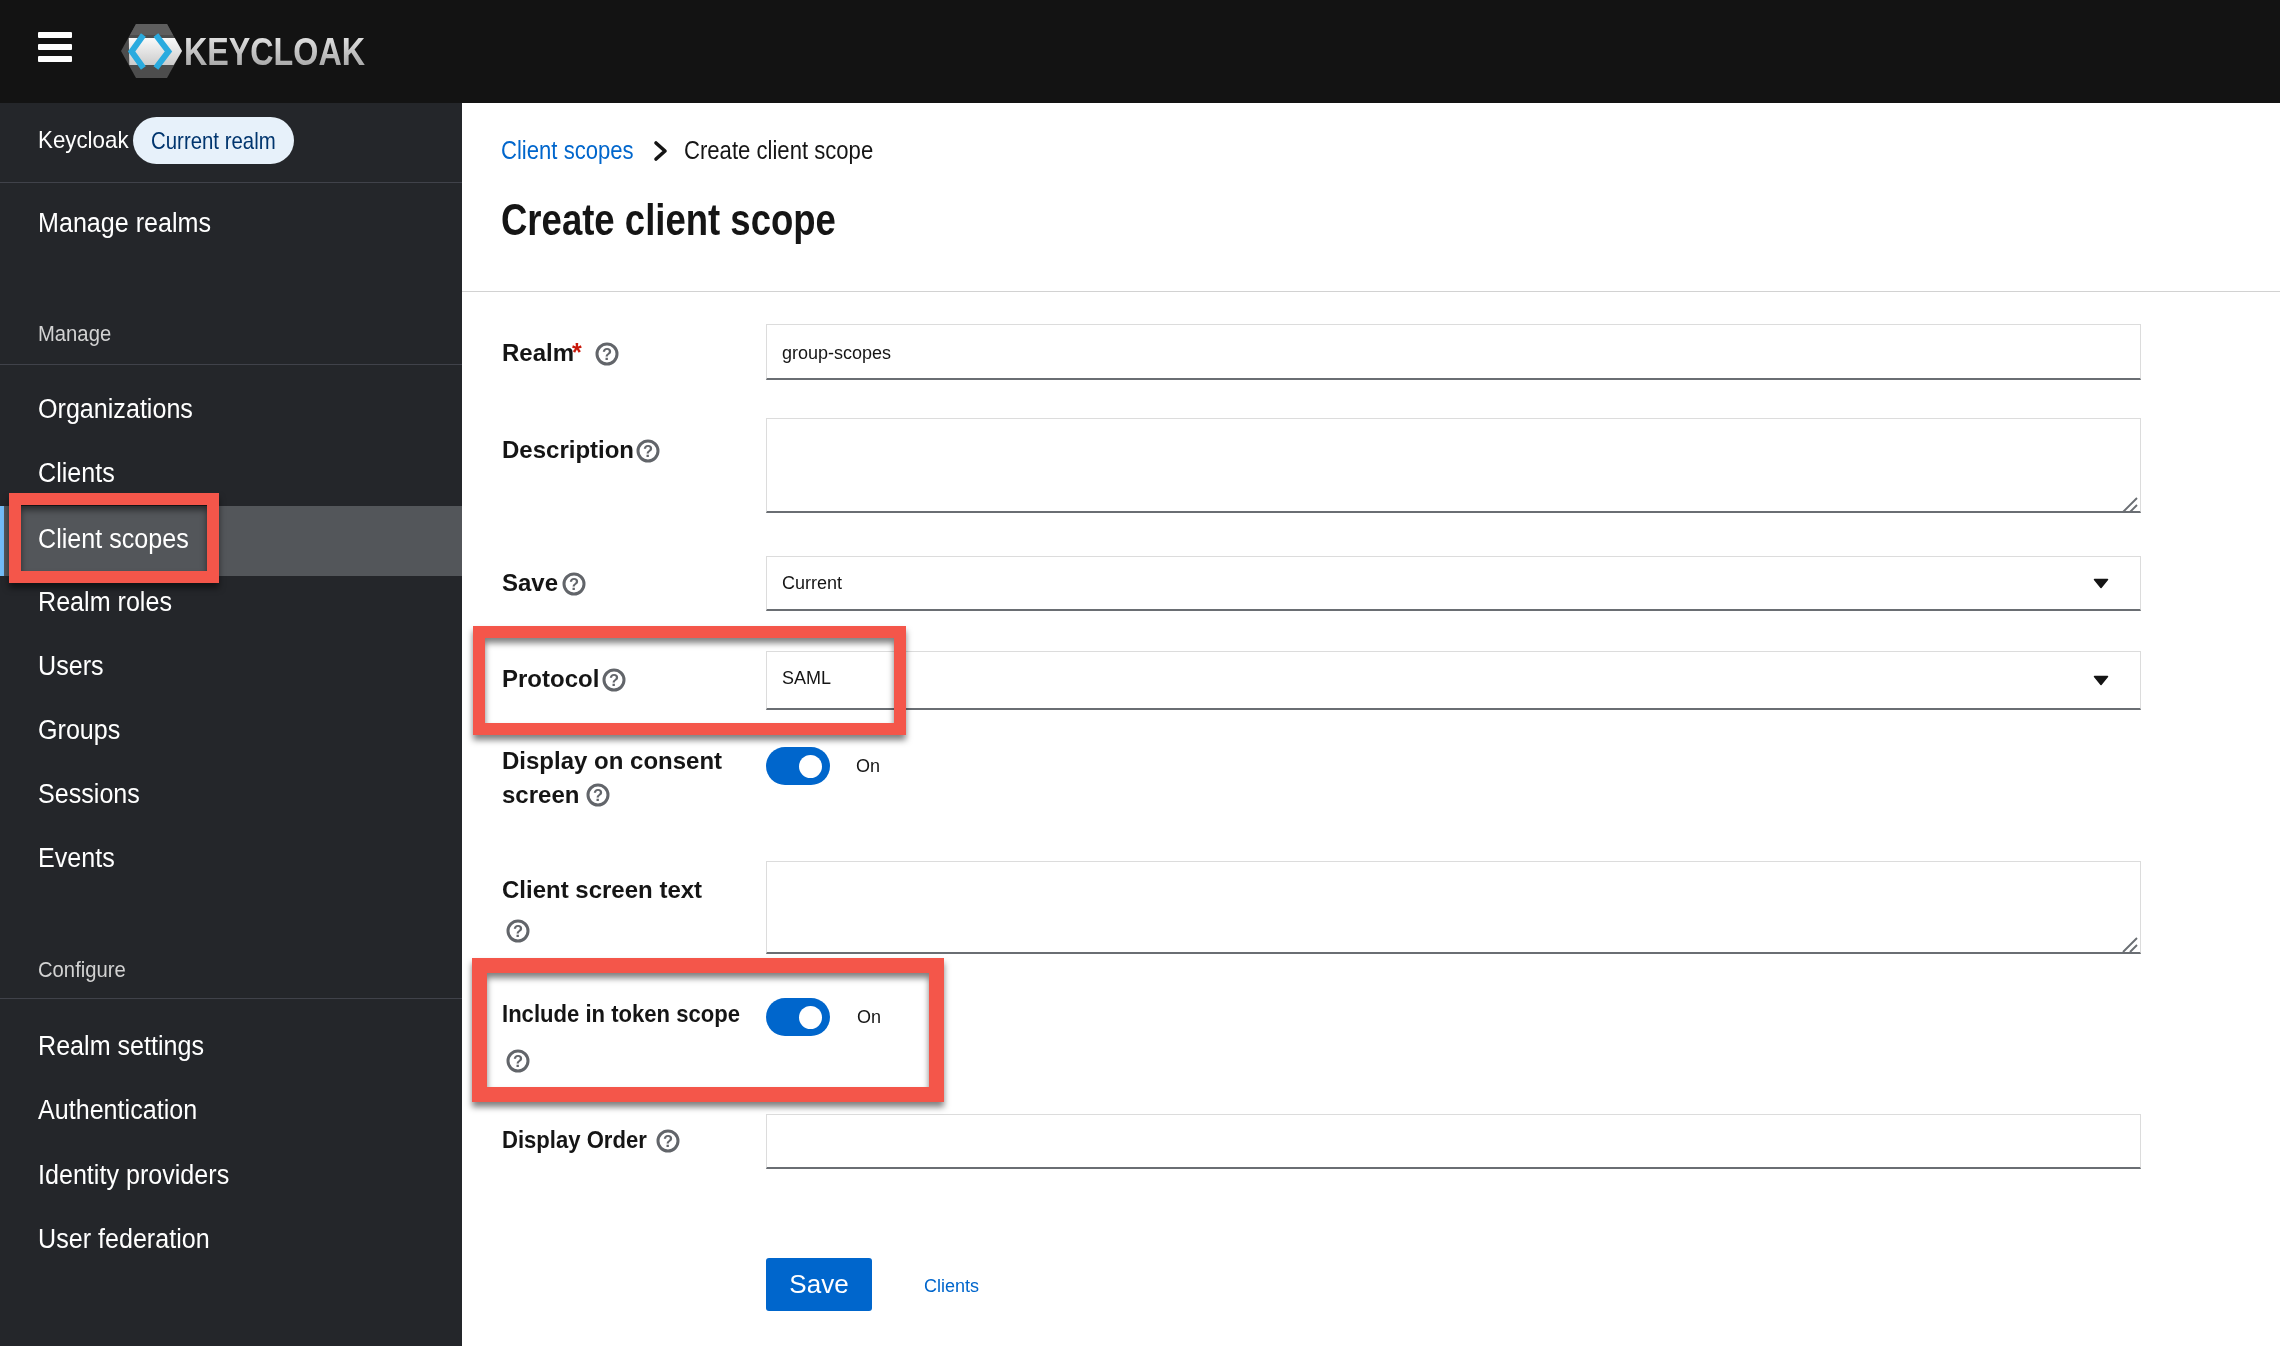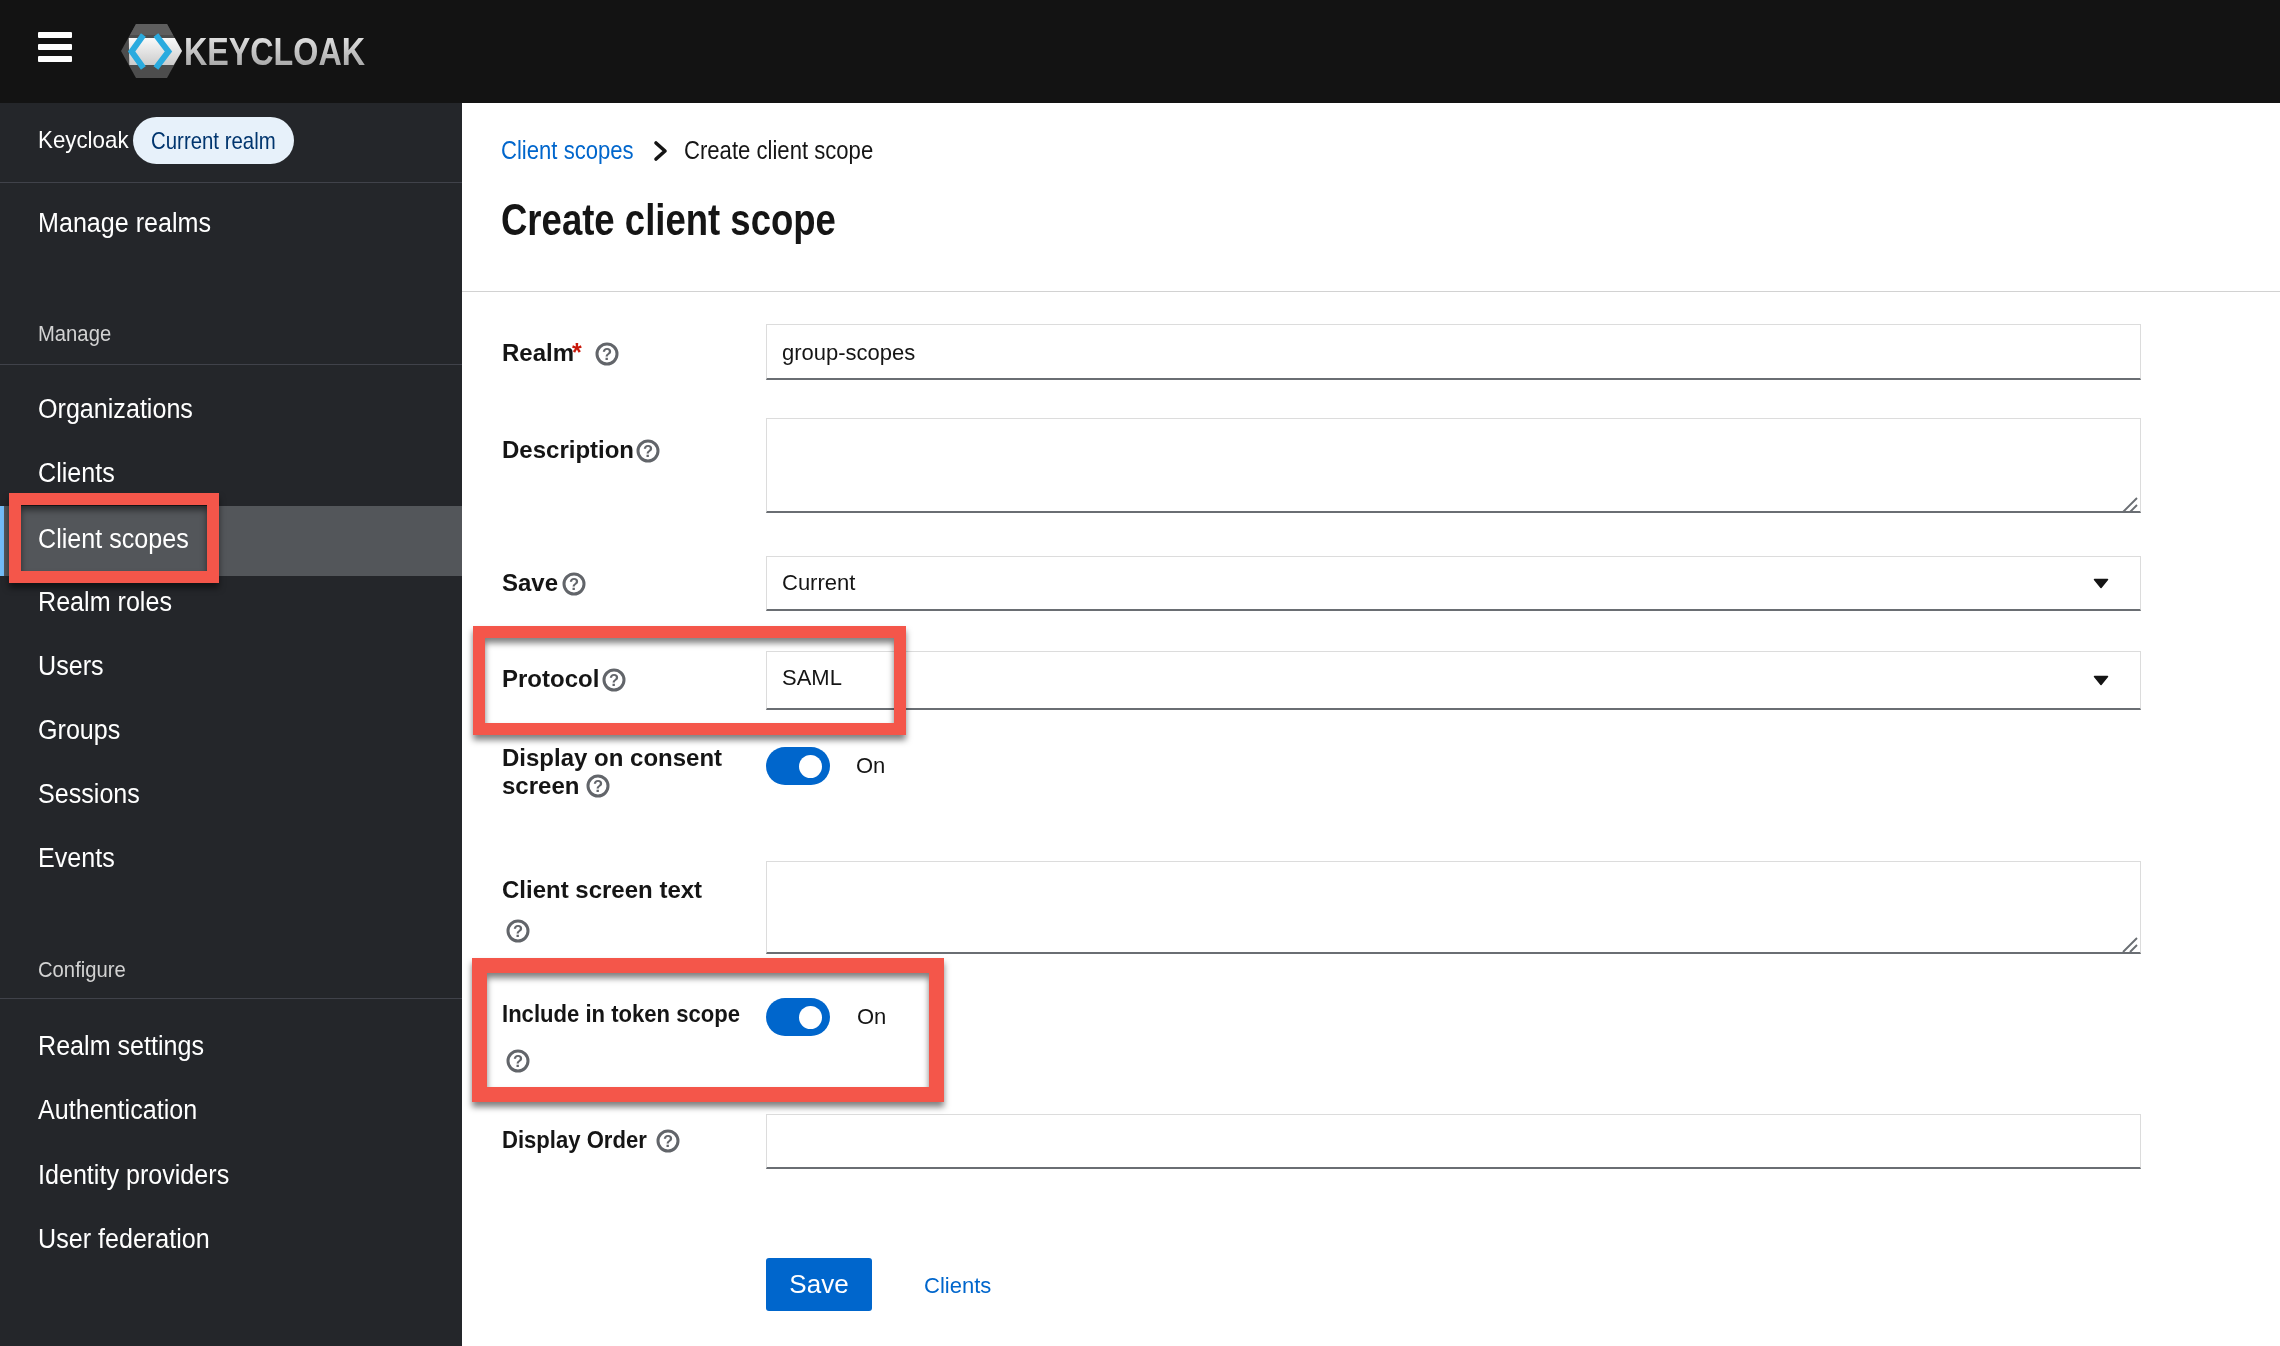--- a/index.html
+++ b/index.html
@@ -17,21 +17,21 @@
   #selrow { position:absolute; left:0; top:403px; width:462px; height:70px; background:#53565a; }
   #selrow::before { content:""; position:absolute; left:0; top:0; width:4px; height:70px; background:#73bcf7; }
   .pill { display:inline-block; background:#e7f1fa; color:#00356e; font-size:24px; border-radius:24px;
     height:47px; line-height:47px; width:161px; text-align:center; vertical-align:middle; }
   .pill span { display:inline-block; transform:scaleX(.85); transform-origin:center; white-space:nowrap; }
   
   .redbox { position:absolute; border:12px solid #f4564a; background:transparent;
     filter:drop-shadow(0 5px 3px rgba(0,0,0,0.5)); }
   
   .lbl { position:absolute; transform:translateY(-50%); font-size:24px; font-weight:bold; color:#151515; white-space:nowrap; }
-  .txt { position:absolute; transform:translateY(-50%); font-size:22px; color:#151515; white-space:nowrap; }
+  .txt { position:absolute; transform:translateY(-50%); font-size:18px; color:#151515; white-space:nowrap; }
   .blue { color:#0066cc; }
   .input { position:absolute; left:766px; width:1375px; background:#fff;
     border:1px solid #dcdcdc; border-bottom:2px solid #6a6e73; }
   .qsvg { position:absolute; transform:translate(-50%,-50%); }
   .toggle { position:absolute; left:766px; width:64px; height:38px; border-radius:19px; background:#0066cc; }
   .toggle::after { content:""; position:absolute; right:8px; top:7.5px; width:23px; height:23px;
     border-radius:50%; background:#fff; }
   #save { position:absolute; left:766px; top:1258px; width:106px; height:53px; background:#0066cc;
     color:#fff; font-size:26px; text-align:center; line-height:53px; border-radius:3px; }
 </style>
@@ -131,21 +131,21 @@
 <svg class="qsvg" style="left:614px; top:680px" width="24" height="24" viewBox="0 0 24 24">
   <circle cx="12" cy="12" r="10" fill="none" stroke="#62656a" stroke-width="3"></circle>
   <text x="12" y="18" text-anchor="middle" font-size="16.5" font-weight="bold" fill="#62656a" font-family="Liberation Sans, sans-serif">?</text>
 </svg>
 <div class="input" style="top:651px; height:59px"></div>
 <div class="txt" style="left:782px; top:678px">SAML</div>
 <svg class="abs" style="left:2093px; top:675px" width="16" height="11" viewBox="0 0 16 11">
   <path d="M1.5 1.5 h13 l-6.5 8 z" fill="#151515" stroke="#151515" stroke-width="1.5" stroke-linejoin="round"></path>
 </svg>
 
-<div class="abs" style="left:502px; top:744px; width:245px; font-size:24px; font-weight:bold; color:#151515; line-height:28px">Display on consent screen&nbsp;<svg style="vertical-align:-4px" width="24" height="24" viewBox="0 0 24 24">
+<div class="abs" style="left:502px; top:744px; width:245px; font-size:24px; font-weight:bold; color:#151515; line-height:34px">Display on consent screen&nbsp;<svg style="vertical-align:-4px" width="24" height="24" viewBox="0 0 24 24">
       <circle cx="12" cy="12" r="10" fill="none" stroke="#62656a" stroke-width="3"></circle>
       <text x="12" y="18" text-anchor="middle" font-size="16.5" font-weight="bold" fill="#62656a" font-family="Liberation Sans, sans-serif">?</text>
     </svg></div>
 <div class="toggle" style="top:747px"></div>
 <div class="txt" style="left:856px; top:766px">On</div>
 
 <div class="lbl" style="left:502px; top:890px">Client screen text</div>
 <svg class="qsvg" style="left:518px; top:931px" width="24" height="24" viewBox="0 0 24 24">
   <circle cx="12" cy="12" r="10" fill="none" stroke="#62656a" stroke-width="3"></circle>
   <text x="12" y="18" text-anchor="middle" font-size="16.5" font-weight="bold" fill="#62656a" font-family="Liberation Sans, sans-serif">?</text>

